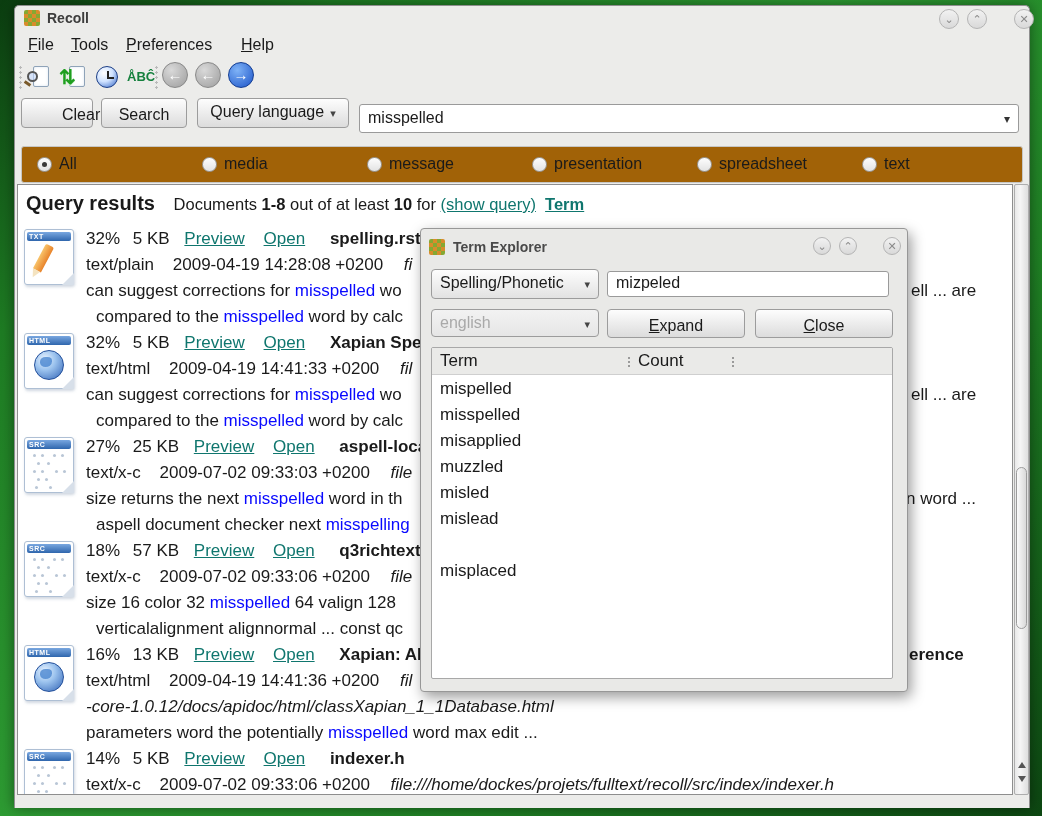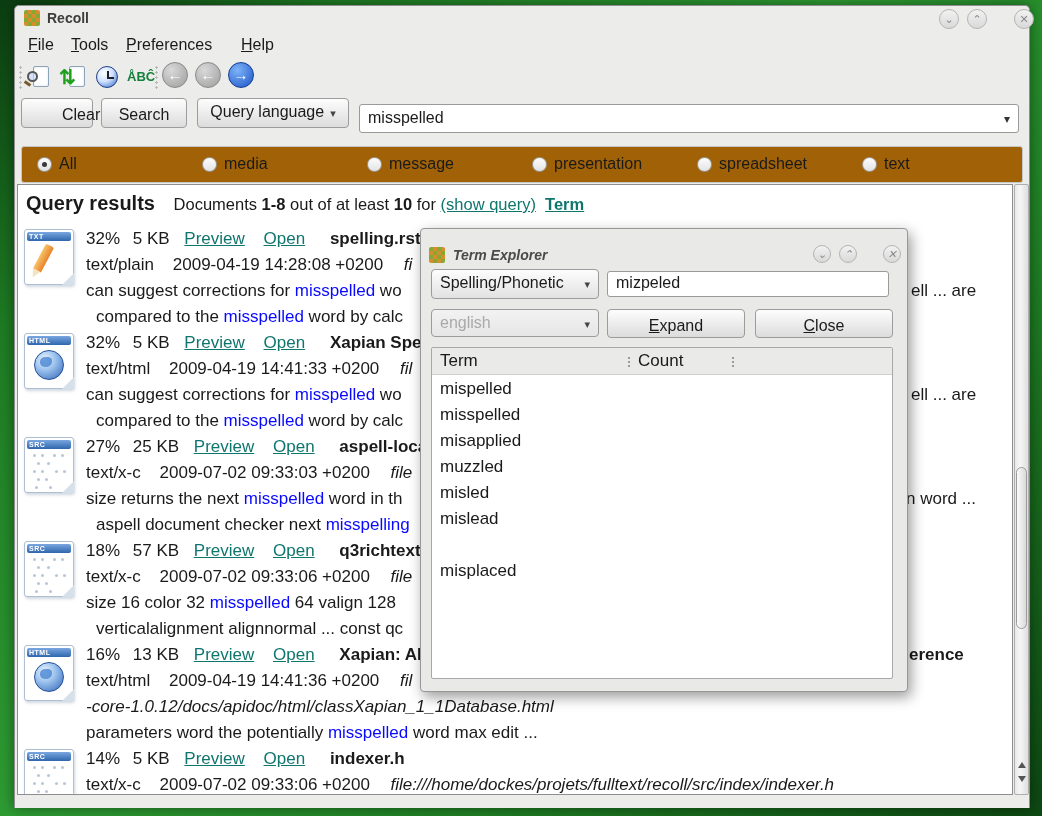--- a/index.html
+++ b/index.html
@@ -139,21 +139,21 @@
     background:linear-gradient(90deg,#fbfbfb,#d9d9d9); border:1px solid #9b9b9b; border-radius:6px; cursor:grab; }
   .sarrow { position:absolute; left:3px; width:0; height:0; cursor:pointer;
     border-left:4px solid transparent; border-right:4px solid transparent; }
   .sarrow.up { bottom:26px; border-bottom:6px solid #555; }
   .sarrow.down { bottom:12px; border-top:6px solid #555; }
 
   
   .dialog { position:absolute; left:420px; top:228px; width:488px; height:464px;
     background:#e9e9e7; border:1px solid #979797; border-radius:4px;
     box-shadow:3px 5px 14px rgba(0,0,0,.4); z-index:10; }
-  .dlg-titlebar { position:absolute; left:0; top:12px; width:100%; height:28px;font-style:italic; }
+  .dlg-titlebar { position:absolute; left:0; top:4px; width:100%; height:28px; }
   .dlg-titlebar .app-icon { left:8px; top:6px; }
   .dlg-titlebar .title { position:absolute; left:32px; top:6px; font-size:14px; font-weight:bold; color:#4a4a4a; }
   .sel-combo { position:absolute; background:linear-gradient(#fdfdfd,#e2e2e2); border:1px solid #9c9c9c;
     border-radius:4px; font-size:16px; padding:4px 8px; cursor:pointer; }
   .sel-combo .chev { position:absolute; right:8px; top:8px; font-size:11px; color:#444; }
   .sel-combo.disabled { color:#a9a9a9; background:linear-gradient(#f2f2f2,#e6e6e6); cursor:default; }
   .dlg-input { position:absolute; background:#fff; border:1px solid #9a9a9a; border-radius:3px;
     font-size:16px; padding:2px 8px; cursor:text; }
   .dlg-btn { position:absolute; height:29px; padding-top:4px; }
   .dlg-btn::first-letter { text-decoration:underline; }

